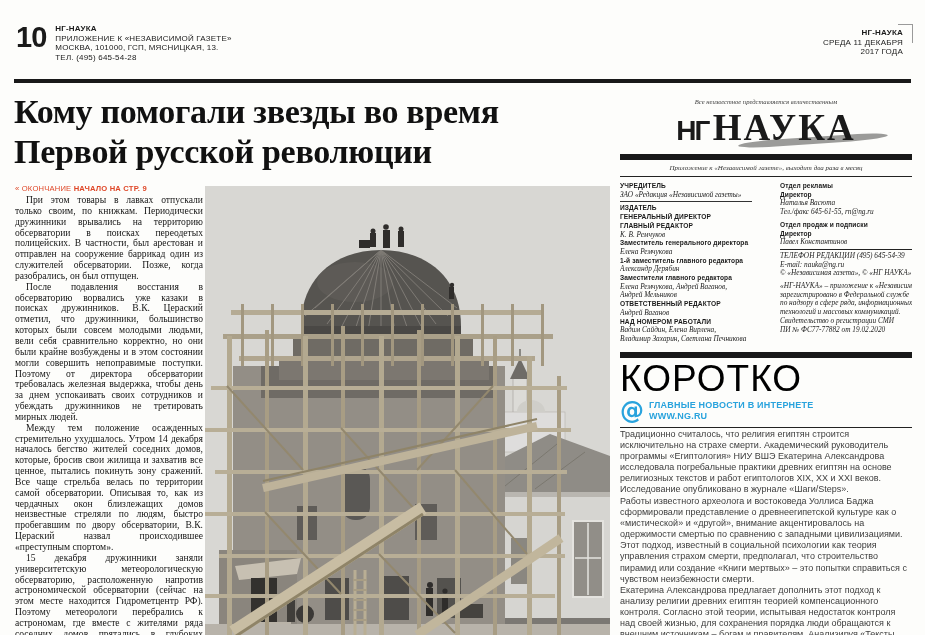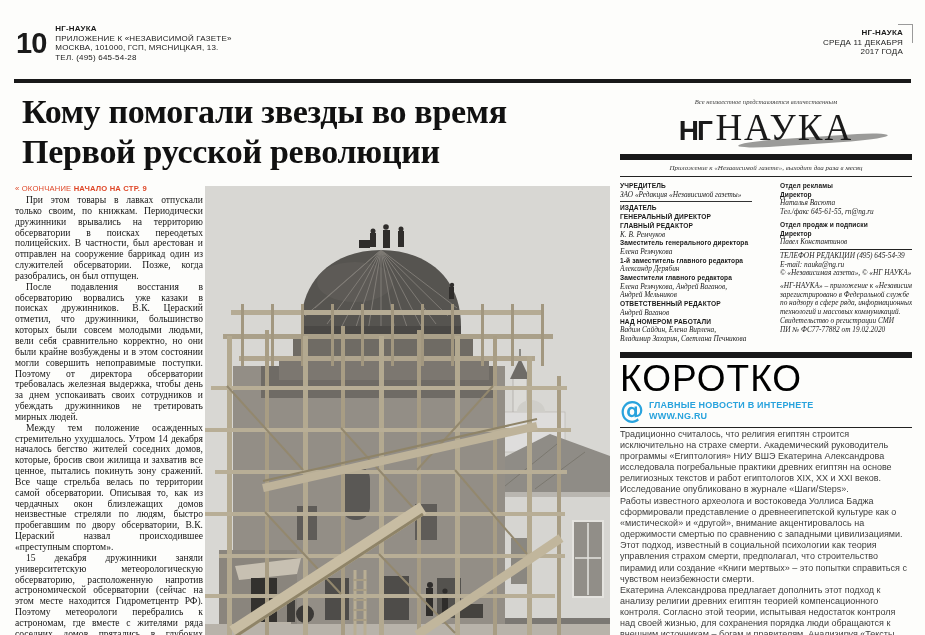--- a/index.html
+++ b/index.html
@@ -1,32 +1,32 @@
 <!DOCTYPE html>
 <html lang="ru"><head>
 <meta charset="utf-8">
 <style>
   html,body{margin:0;padding:0;}
   body{width:925px;height:635px;background:#fdfdfb;overflow:hidden;
        font-family:"Liberation Sans",sans-serif;color:#1a1a1a;}
   .page{position:relative;width:925px;height:635px;overflow:hidden;}
 
   
-  .topbar-left{position:absolute;left:16px;top:24px;display:flex;align-items:center;}
+  .topbar-left{position:absolute;left:16px;top:24px;display:flex;align-items:flex-start;}
   .page-num{font-size:29px;font-weight:700;line-height:26px;letter-spacing:-1px;margin-right:9px;}
   .pub-info{font-size:8px;line-height:9.6px;letter-spacing:.2px;}
   .pub-info .t{font-weight:700;}
   .topbar-right{position:absolute;right:22px;top:28px;text-align:right;font-size:8px;line-height:9.6px;letter-spacing:.2px;}
   .topbar-right .t{font-weight:700;}
   .corner-mark{position:absolute;right:12px;top:24px;width:14px;height:18px;
                border-top:1px solid #9a9a9a;border-right:1px solid #9a9a9a;}
   .top-rule{position:absolute;left:14px;right:14px;top:79px;height:4px;background:#191919;}
 
   
-  .headline{position:absolute;left:22px;top:92px;width:600px;
+  .headline{position:absolute;left:14px;top:92px;width:600px;
             font-family:"Liberation Serif",serif;font-weight:700;
             font-size:34px;line-height:40px;letter-spacing:-.3px;color:#111;}
   .kicker{position:absolute;left:15px;top:184px;font-size:7.6px;letter-spacing:.2px;color:#df4728;}
   .kicker b{font-weight:700;}
   .body-col{position:absolute;left:15px;top:195px;width:188px;height:440px;overflow:hidden;
             font-family:"Liberation Serif",serif;font-size:9.6px;line-height:10.85px;
             text-align:justify;color:#151515;}
   .body-col p{margin:0;text-indent:11px;}
 
   
@@ -34,21 +34,21 @@
   .photo svg{display:block;}
 
   
   .aside{position:absolute;left:620px;top:98px;width:292px;height:537px;overflow:hidden;}
   .motto{font-family:"Liberation Serif",serif;font-style:italic;font-size:6.6px;line-height:8px;
          text-align:center;color:#3d3d3d;}
   .logo{position:relative;text-align:center;height:44px;margin-top:1px;}
   .logo .swoosh{position:absolute;left:118px;top:30px;width:150px;height:7px;background:#9b9b99;
                 transform:rotate(-4deg);border-radius:50%/100%;}
   .logo-ng{position:relative;font-weight:700;font-size:28px;line-height:42px;letter-spacing:-2px;}
-  .logo-nauka{position:relative;font-family:"Liberation Serif",serif;font-weight:400;
+  .logo-nauka{position:relative;font-family:"Liberation Serif",serif;font-weight:700;
               font-size:37px;line-height:42px;letter-spacing:2px;margin-top:48px;}
   .bar{height:6px;background:#191919;margin-top:3px;}
   .sub{font-family:"Liberation Serif",serif;font-style:italic;font-size:7px;line-height:10px;
        text-align:center;color:#333;margin:3px 0;}
   .thin{border-top:1px solid #222;}
 
   .mast{display:flex;gap:28px;padding:5px 0 5px;}
   .mcol{flex:1;line-height:8.7px;min-width:0;}
   .mline{white-space:nowrap;overflow:hidden;}
   .mline.b{font-weight:700;font-size:6.6px;letter-spacing:.1px;}

